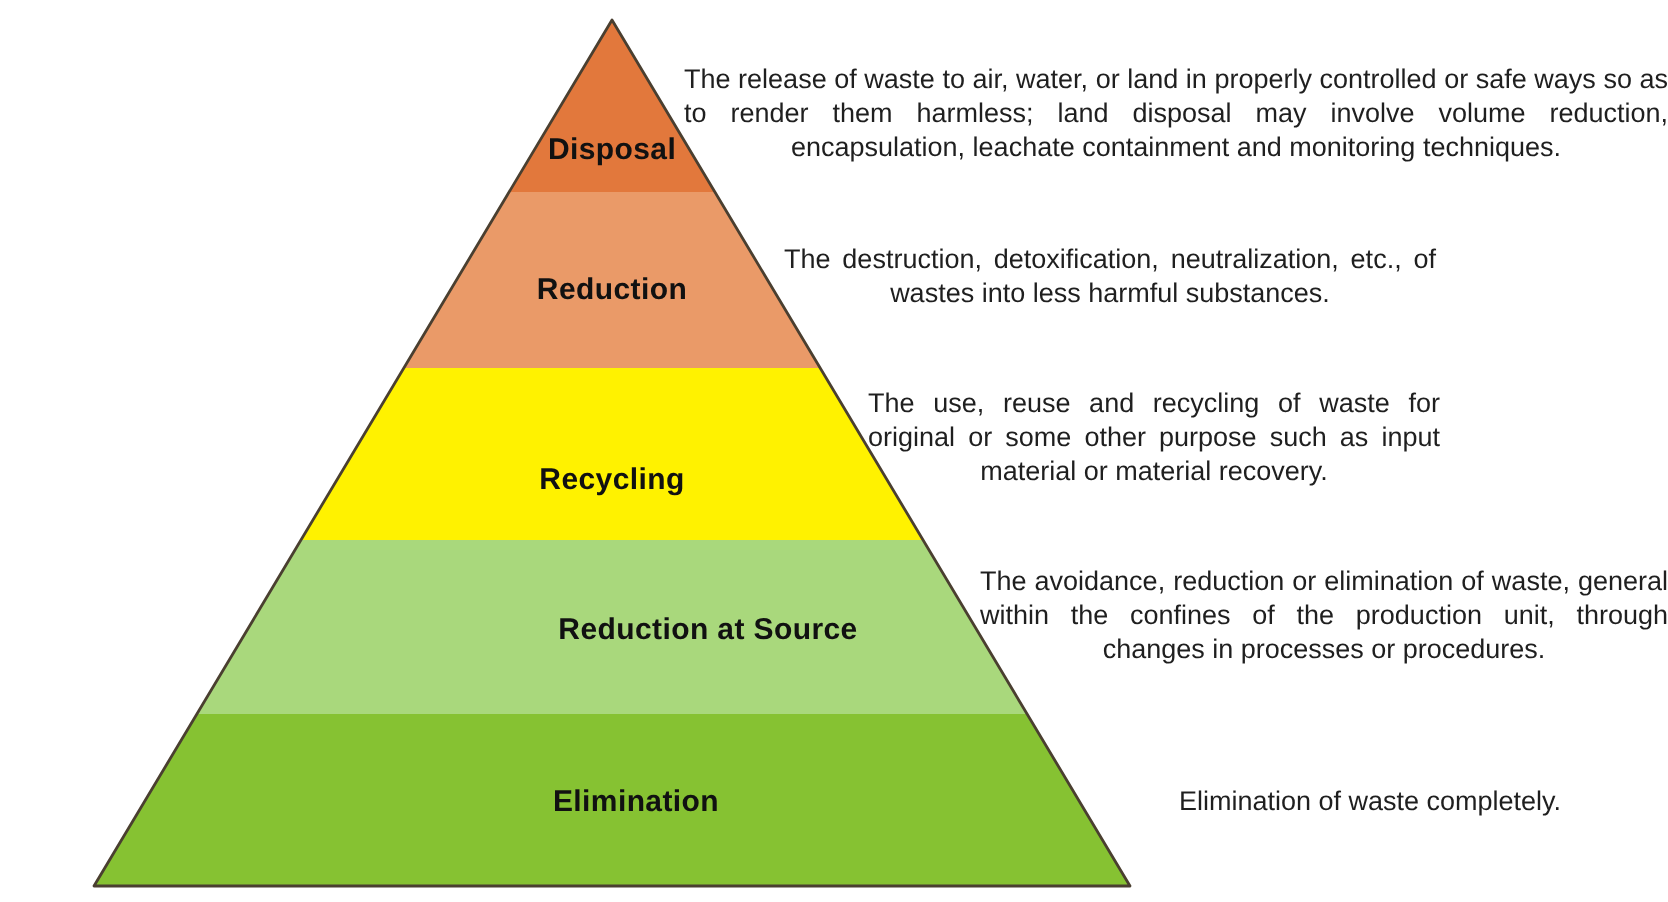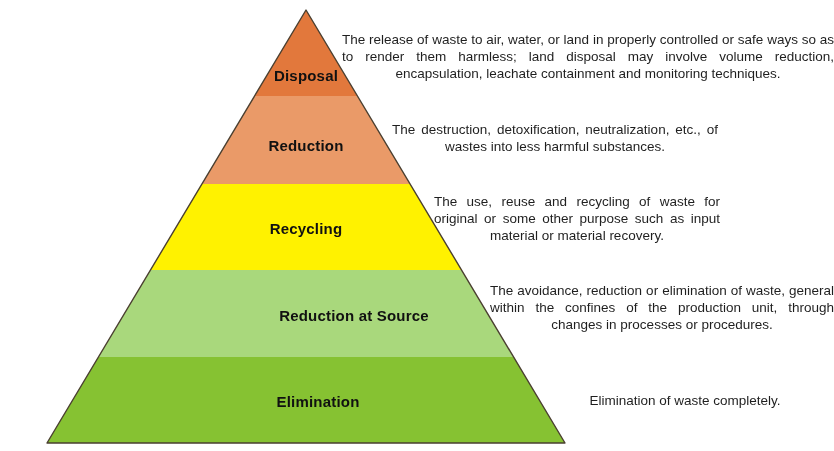--- a/index.html
+++ b/index.html
@@ -47,21 +47,21 @@
     <polygon points="306,10 357.4,96 254.6,96" fill="#e2783c"></polygon>
     <polygon points="254.6,96 357.4,96 410.1,184 201.9,184" fill="#ea9a68"></polygon>
     <polygon points="201.9,184 410.1,184 461.5,270 150.5,270" fill="#fff200"></polygon>
     <polygon points="150.5,270 461.5,270 513.5,357 98.5,357" fill="#a9d87c"></polygon>
     <polygon points="98.5,357 513.5,357 565,443 47,443" fill="#86c232"></polygon>
     <polygon points="306,10 565,443 47,443" fill="none" stroke-width="1.4" stroke-linejoin="round" stroke="#4a3f30"></polygon>
   </svg>
 
   <div class="level-label" style="left:306px; top:75px;text-align:center;">Disposal</div>
   <div class="level-label" style="left:306px; top:145px;">Reduction</div>
-  <div class="level-label" style="left:306px; top:228px;">Recycling</div>
+  <div class="level-label" style="left:306px; top:240px;">Recycling</div>
   <div class="level-label" style="left:306px; top:315px;margin-left:48px;">Reduction at Source</div>
   <div class="level-label" style="left:318px; top:401px;">Elimination</div>
 
   <div class="desc" style="left:342px; top:31px; width:492px;">The release of waste to air, water, or land in properly controlled or safe ways so as to render them harmless; land disposal may involve volume reduction, encapsulation, leachate containment and monitoring techniques.</div>
   <div class="desc" style="left:392px; top:121px; width:326px;">The destruction, detoxification, neutralization, etc., of wastes into less harmful substances.</div>
   <div class="desc" style="left:434px; top:193px; width:286px;">The use, reuse and recycling of waste for original or some other purpose such as input material or material recovery.</div>
   <div class="desc" style="left:490px; top:282px; width:344px;">The avoidance, reduction or elimination of waste, general within the confines of the production unit, through changes in processes or procedures.</div>
   <div class="desc" style="left:560px; top:392px; width:250px;">Elimination of waste completely.</div>
 
 </div>

